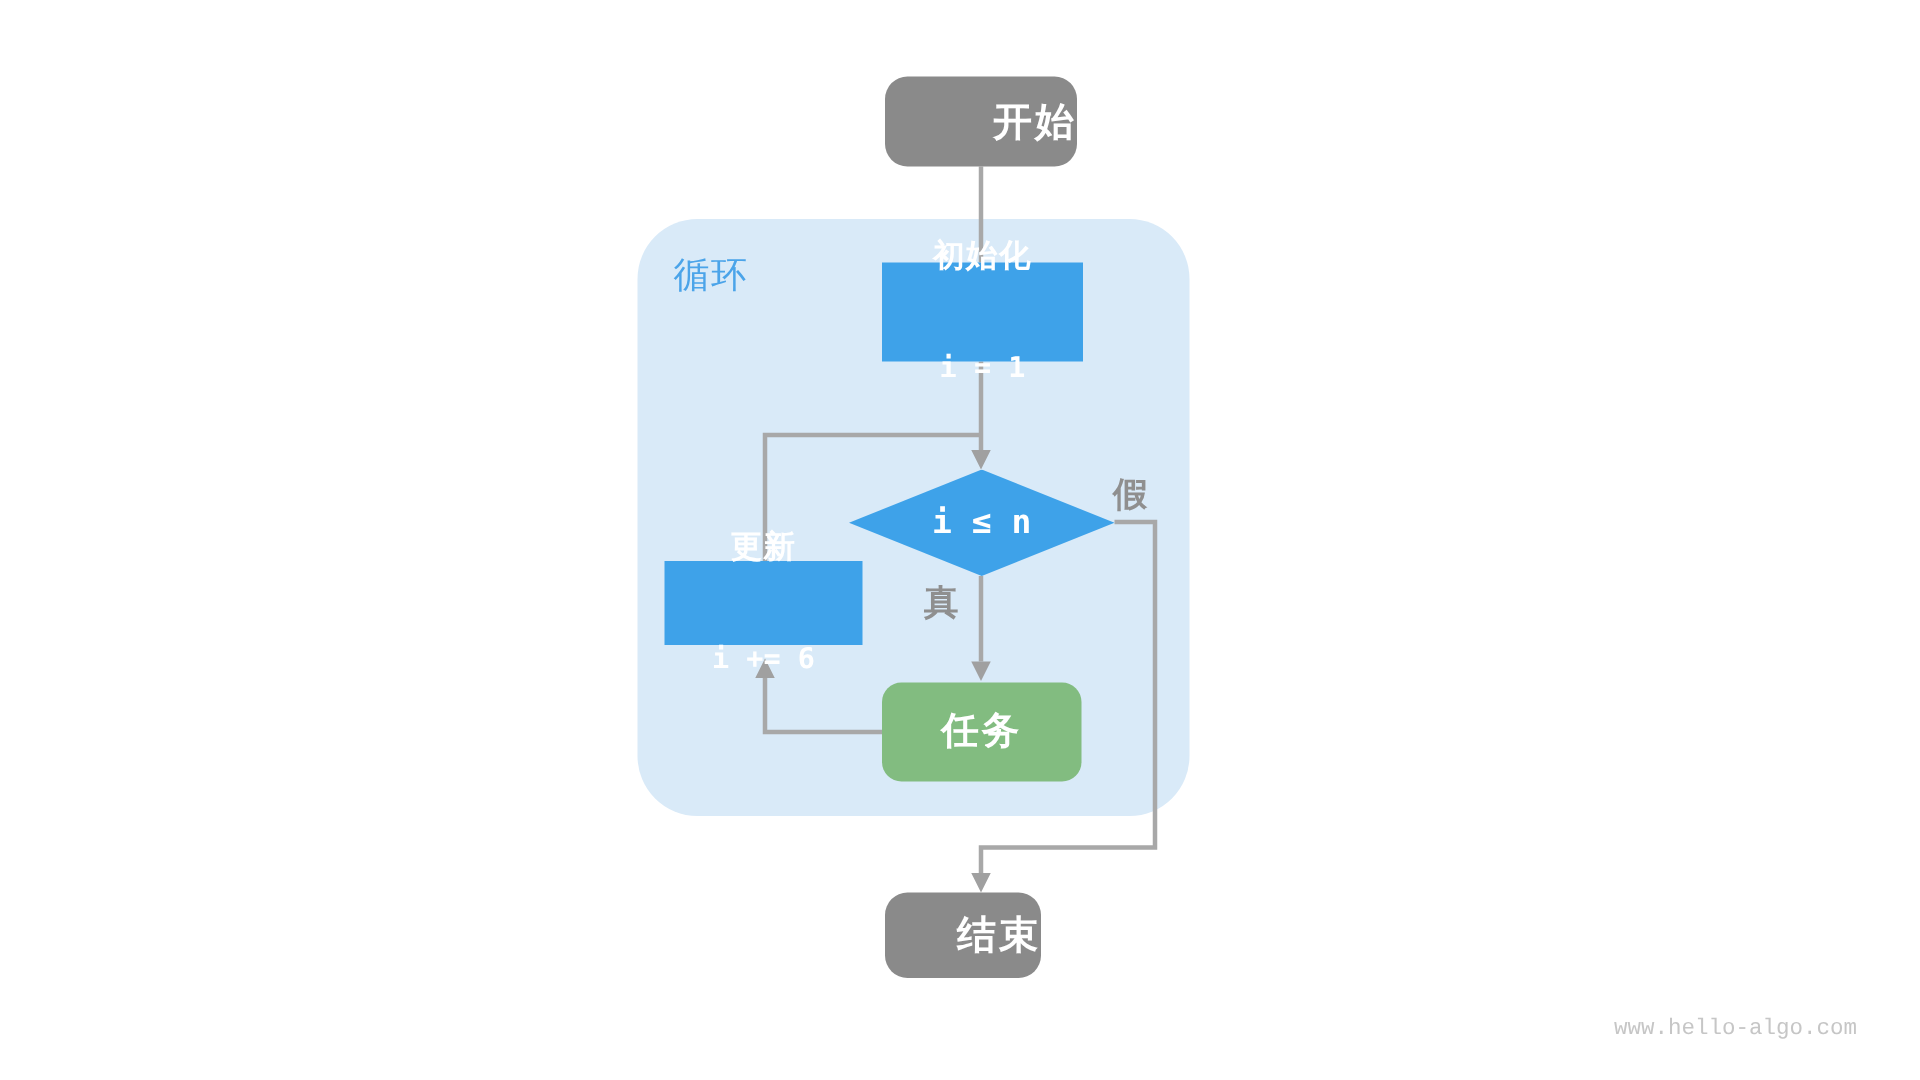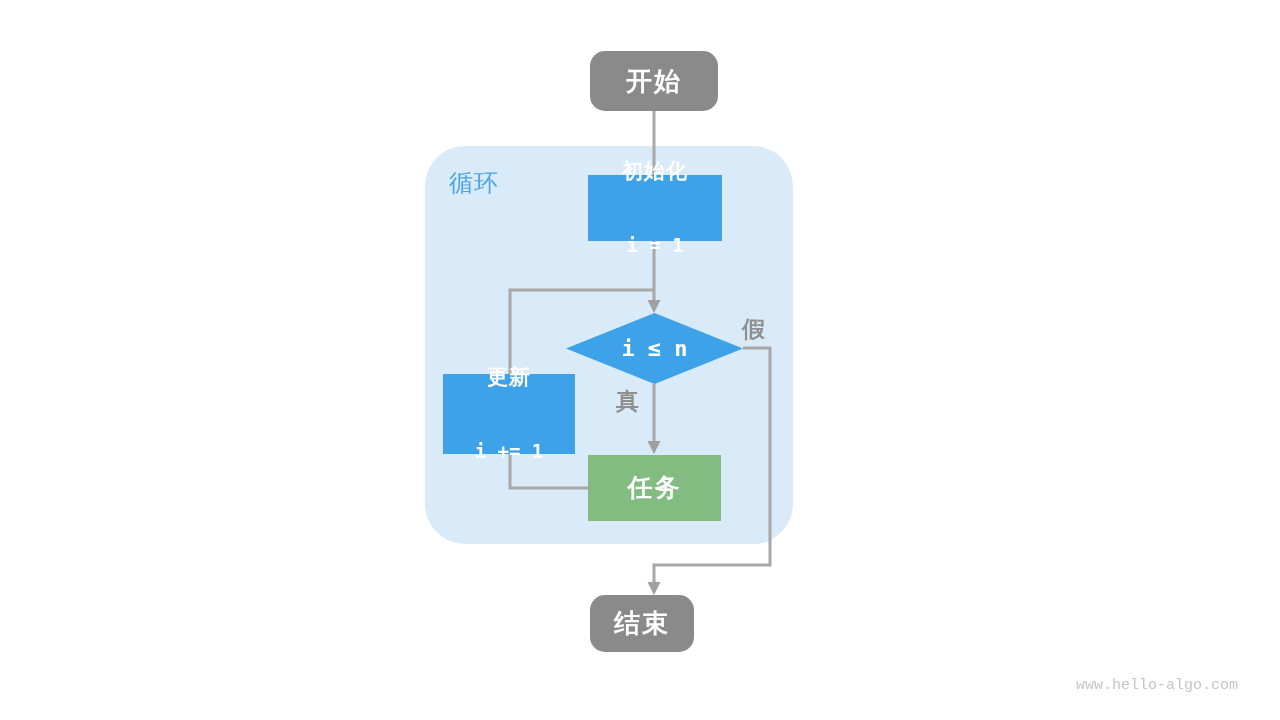--- a/index.html
+++ b/index.html
@@ -54,32 +54,34 @@
     z-index: 3;
     text-align: center;
     line-height: 1.25;
   }
   .terminal {
     background: #8a8a8a;
     border-radius: 15px;
     font-size: 26px;
     font-weight: bold;
     letter-spacing: 2px;
+    align-items: flex-end;
   }
   .node-start { left: 590px; top: 51px;  width: 128px; height: 60px; }
   .node-end   { left: 590px; top: 595px; width: 104px; height: 57px; }
   .process { background: #3ea2e9; gap: 48px; }
   .node-init   { left: 588px; top: 175px; width: 134px; height: 66px; }
-  .node-update { left: 443px; top: 374px; width: 132px; height: 80px; }
+  .node-update { left: 443px; top: 374px; width: 132px; height: 56px; }
   .node-task {
     left: 588px; top: 455px; width: 133px; height: 66px;
     background: #82bc80;
     font-size: 25px;
     font-weight: bold;
     letter-spacing: 2px;
+    border-radius: 13px;
   }
   .node-title {
     font-size: 21px;
     font-weight: bold;
     letter-spacing: 1px;
   }
   .node-code {
     font-family: "DejaVu Sans Mono", "Liberation Mono", monospace;
     font-size: 19px;
     font-weight: bold;
@@ -145,21 +147,21 @@
     <span class="node-title">初始化</span>
     <span class="node-code">i = 1</span>
   </div>
 
   <div class="node node-diamond">
     <span class="node-code">i ≤ n</span>
   </div>
 
   <div class="node process node-update">
     <span class="node-title">更新</span>
-    <span class="node-code">i += 1</span>
+    <span class="node-code">i += 6</span>
   </div>
 
   <div class="node node-task">
     <span>任务</span>
   </div>
 
   <div class="node terminal node-end">
     <span>结束</span>
   </div>
 

